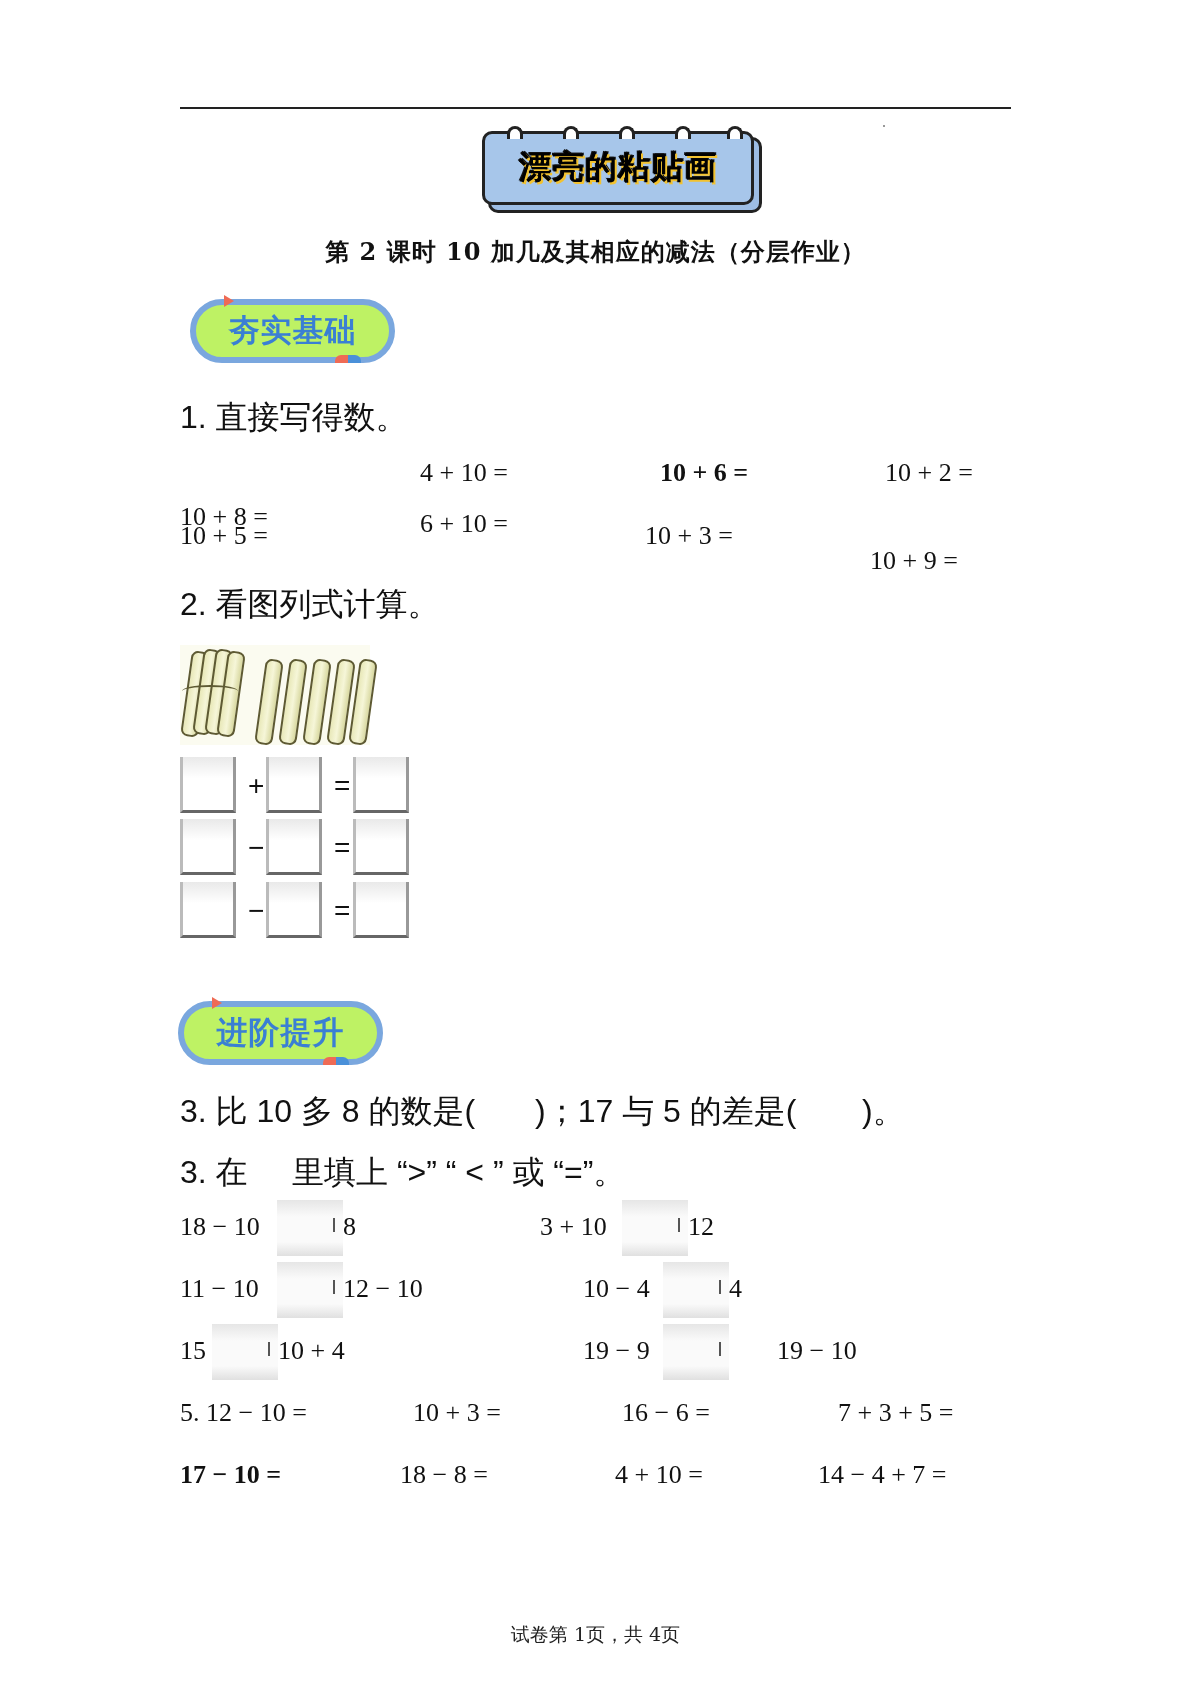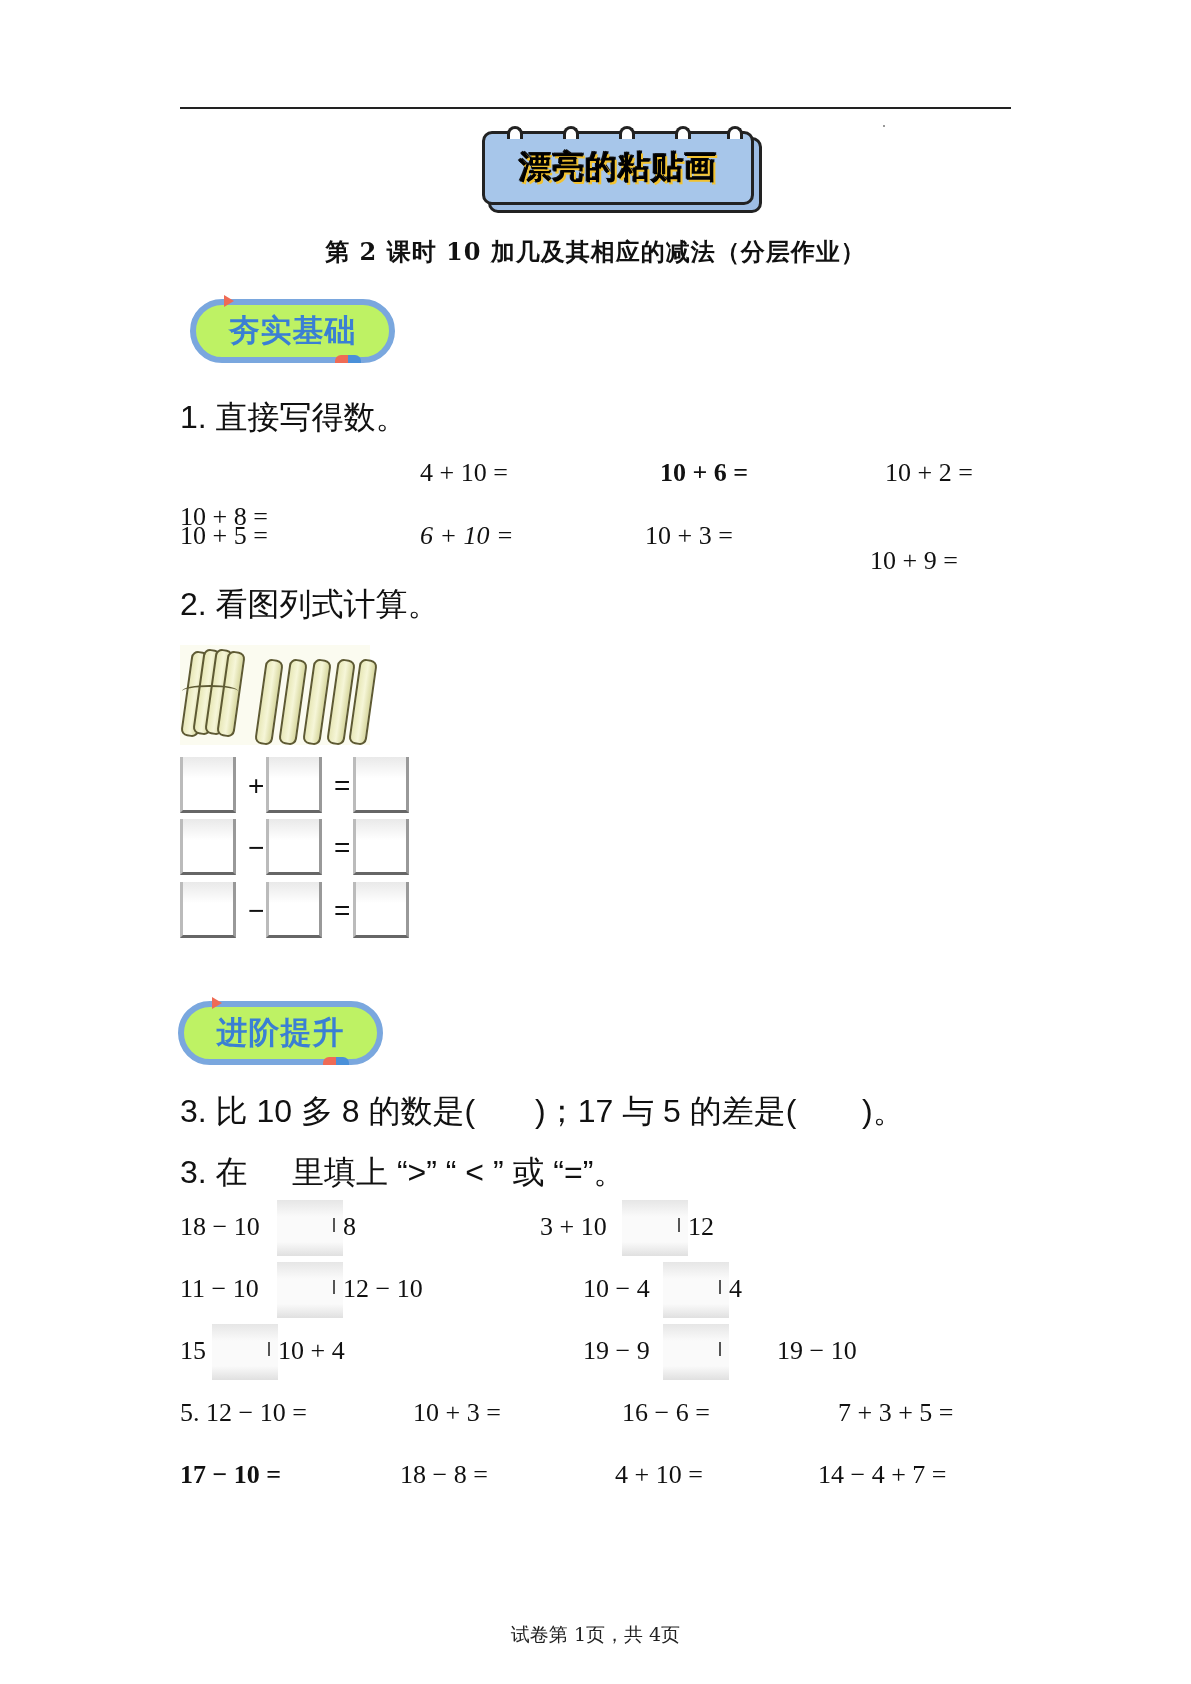--- a/index.html
+++ b/index.html
@@ -85,21 +85,21 @@
   <span class="txt">夯实基础</span>
   <span class="deco"></span>
 </div>
 
 <div class="abs q" style="left:180px; top:396px;">1. 直接写得数。</div>
 <div class="abs eq" style="left:180px; top:458px;margin-top:44px;">10 + 8 =</div>
 <div class="abs eq" style="left:420px; top:458px;">4 + 10 =</div>
 <div class="abs eq" style="left:660px; top:458px;font-weight:bold;">10 + 6 =</div>
 <div class="abs eq" style="left:885px; top:458px;">10 + 2 =</div>
 <div class="abs eq" style="left:180px; top:521px;">10 + 5 =</div>
-<div class="abs eq" style="left:420px; top:521px;font-style:italic;">6 + 10 =</div>
+<div class="abs eq" style="left:420px; top:509px;">6 + 10 =</div>
 <div class="abs eq" style="left:645px; top:521px;">10 + 3 =</div>
 <div class="abs eq" style="left:870px; top:521px;margin-top:25px;">10 + 9 =</div>
 
 <div class="abs q" style="left:180px; top:583px;">2. 看图列式计算。</div>
 <div class="abs sticks">
   <span class="stick" style="left:6px; top:6px;"></span>
   <span class="stick" style="left:18px; top:4px;"></span>
   <span class="stick" style="left:30px; top:4px;"></span>
   <span class="stick" style="left:42px; top:6px;"></span>
   <span class="bundle-tie"></span>

